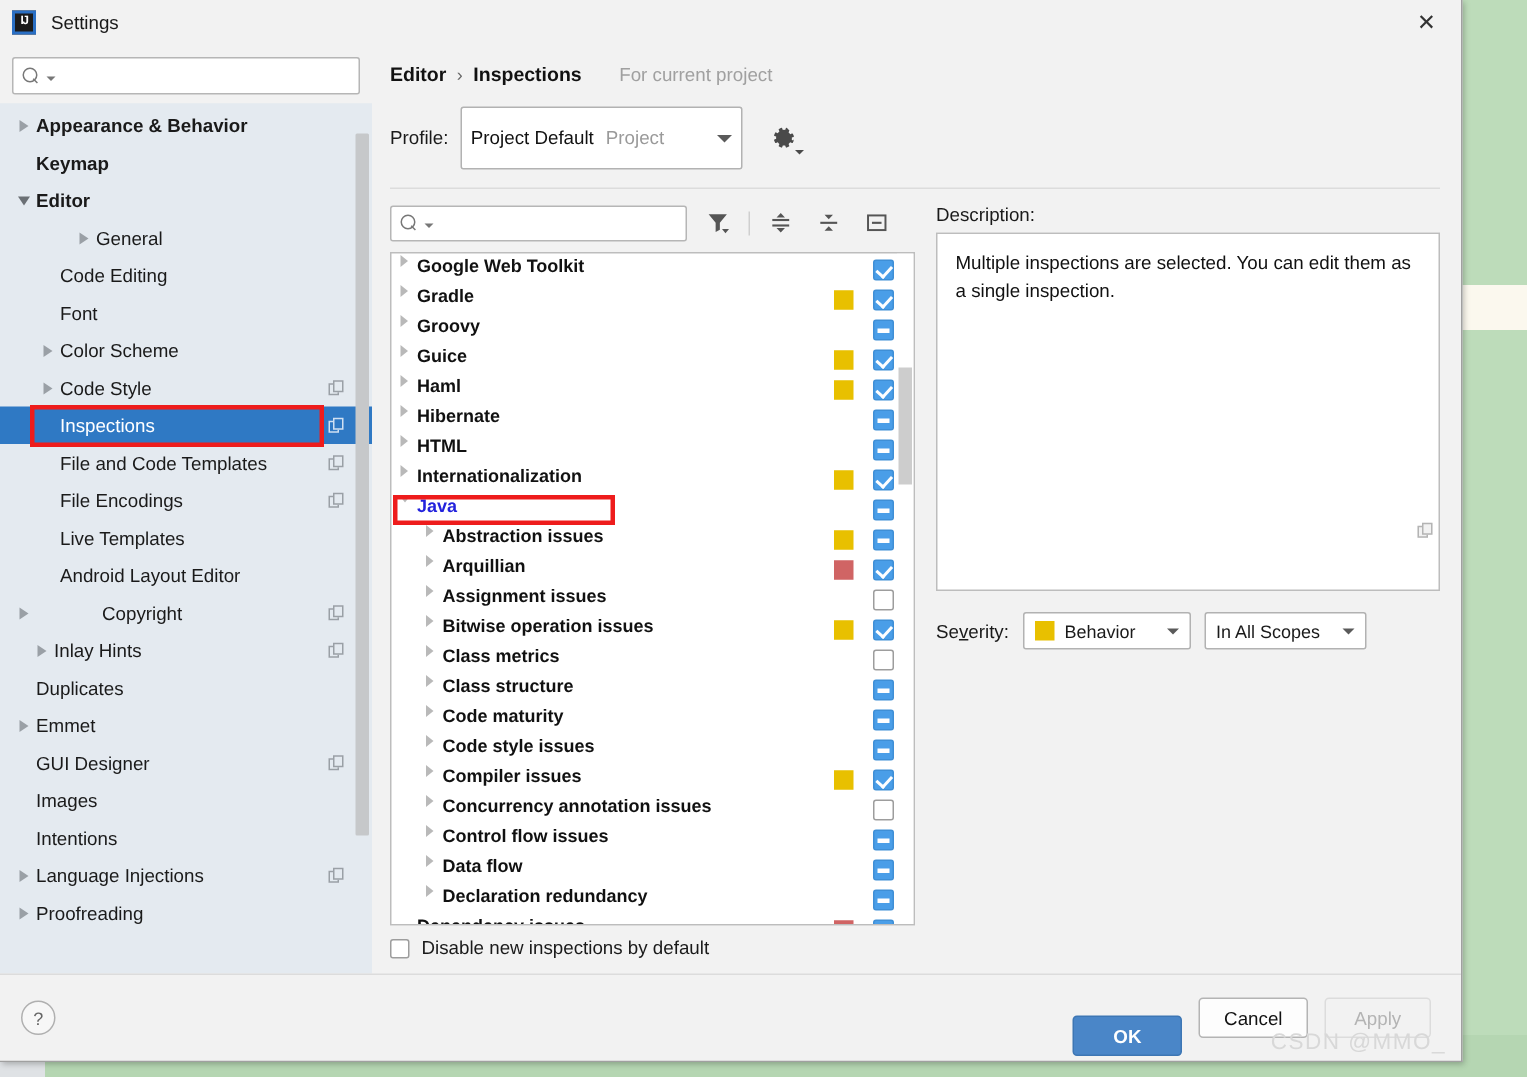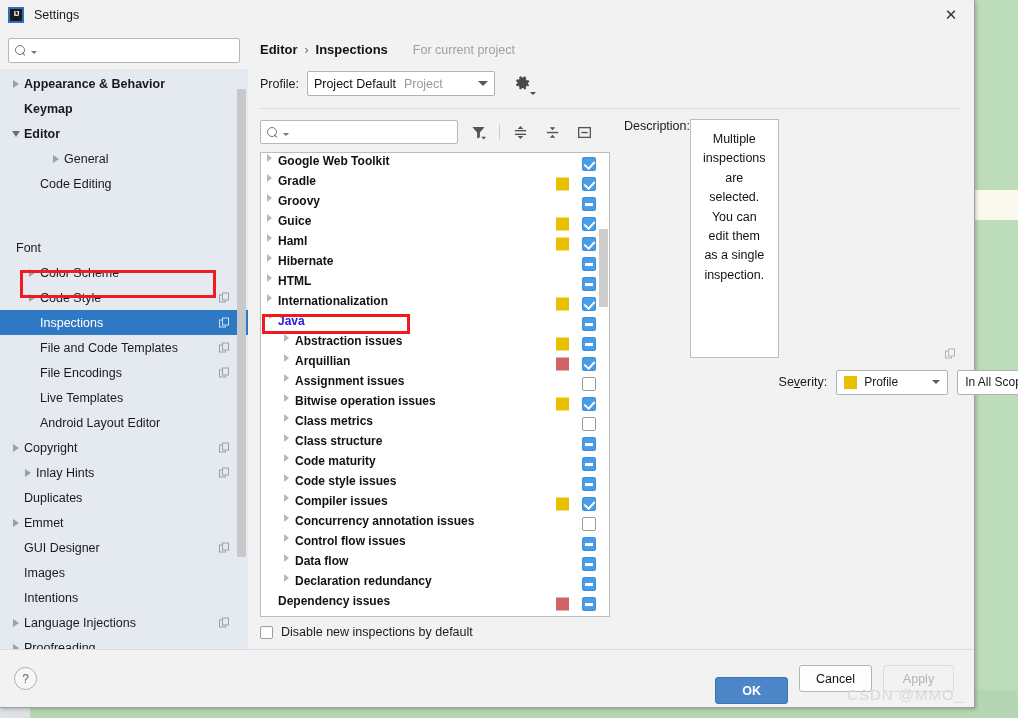--- a/index.html
+++ b/index.html
@@ -176,21 +176,21 @@
   }
   .copy-badge.grey span { border-color: #b4b4b4; background: #f2f2f2; }
 
   #profile-row {
     display: flex; align-items: center; gap: 8px;
     margin-top: 12px; padding-bottom: 12px;
     border-bottom: 1px solid #dcdcdc;
   }
   #profile-label { font-size: 12.5px; }
   #profile-combo {
-    width: 188px; height: 25px;
+    width: 188px; height: 42px;
     background: #fff; border: 1px solid #b2b2b2; border-radius: 2px;
     display: flex; align-items: center; padding: 0 6px;
   }
   #profile-combo .pname { font-size: 12.5px; color: #111; }
   #profile-combo .pscope { font-size: 12.5px; color: #9a9a9a; margin-left: 8px; }
   .combo-arrow {
     margin-left: auto; width: 0; height: 0;
     border-left: 5px solid transparent; border-right: 5px solid transparent;
     border-top: 5px solid #5a5a5a;
   }
@@ -278,27 +278,27 @@
     top: 76px; height: 78px; background: #cdcdcd;
   }
 
   
   #java-highlight {
     position: absolute; left: 1px; width: 148px; height: 20px;
     border: 3px solid #ee1c1c; pointer-events: none; z-index: 6;
   }
 
   
-  #right-col { flex: 1 1 auto; display: flex; flex-direction: row; min-width: 0; text-align: center; }
+  #right-col { flex: 1 1 auto; display: flex; flex-direction: column; min-width: 0; }
   #desc-label { font-size: 12.5px; margin-bottom: 5px; }
   #desc-box {
     height: 239px; background: #fff; border: 1px solid #bdbdbd;
     padding: 10px 12px; font-size: 12.5px; line-height: 1.55; color: #111;
   }
-  #severity-row { display: flex; align-items: center; gap: 9px; margin-top: 28px; }
+  #severity-row { display: flex; align-items: center; gap: 9px; margin-top: 14px; }
   #severity-label { font-size: 12.5px; }
   #severity-label u { text-decoration: underline; }
   #severity-combo {
     height: 25px; background: #fff; border: 1px solid #b2b2b2; border-radius: 2px;
     display: flex; align-items: center; padding: 0 7px; gap: 7px; min-width: 112px;
   }
   .sev-swatch { width: 13px; height: 13px; background: #e8c000; }
   #scope-combo {
     height: 25px; background: #fff; border: 1px solid #b2b2b2; border-radius: 2px;
     display: flex; align-items: center; padding: 0 7px; gap: 9px; min-width: 108px;
@@ -399,21 +399,21 @@
             <div class="s-row" style="padding-left: 24px; margin-left: 24px;">
               <span class="s-arrow">
                 <span class="tri-r"></span>
               </span>
               <span class="s-label">General</span>
             </div>
             <div class="s-row" style="padding-left: 24px;">
               <span class="s-arrow"></span>
               <span class="s-label">Code Editing</span>
             </div>
-            <div class="s-row" style=" margin-top: 39px;">
+            <div class="s-row" style="padding-left: 24px;">
               <span class="s-arrow"></span>
               <span class="s-label">Font</span>
             </div>
             <div class="s-row" style="padding-left: 24px;">
               <span class="s-arrow">
                 <span class="tri-r"></span>
               </span>
               <span class="s-label">Color Scheme</span>
             </div>
             <div class="s-row" style="padding-left: 24px;">
@@ -451,21 +451,21 @@
               </span>
             </div>
             <div class="s-row" style="padding-left: 24px;">
               <span class="s-arrow"></span>
               <span class="s-label">Live Templates</span>
             </div>
             <div class="s-row" style="padding-left: 24px;">
               <span class="s-arrow"></span>
               <span class="s-label">Android Layout Editor</span>
             </div>
-            <div class="s-row" style="padding-left: 8px;">
+            <div class="s-row" style="padding-left: 8px; gap: 44px;">
               <span class="s-arrow">
                 <span class="tri-r"></span>
               </span>
               <span class="s-label">Copyright</span>
               <span class="copy-badge">
                 <span class="b1"></span>
                 <span class="b2"></span>
               </span>
             </div>
             <div class="s-row" style="padding-left: 20px;">
@@ -777,21 +777,21 @@
           </div>
         </div>
 
         <div id="right-col">
           <div id="desc-label">Description:</div>
           <div id="desc-box">Multiple inspections are selected. You can edit them as a single inspection.</div>
           <div id="severity-row">
             <span id="severity-label">Se<u>v</u>erity:</span>
             <div id="severity-combo">
               <span class="sev-swatch"></span>
-              <span>Profile</span>
+              <span>Behavior</span>
               <span class="combo-arrow-sm"></span>
             </div>
             <div id="scope-combo">
               <span>In All Scopes</span>
               <span class="combo-arrow-sm"></span>
             </div>
           </div>
         </div>
       </div>
 

